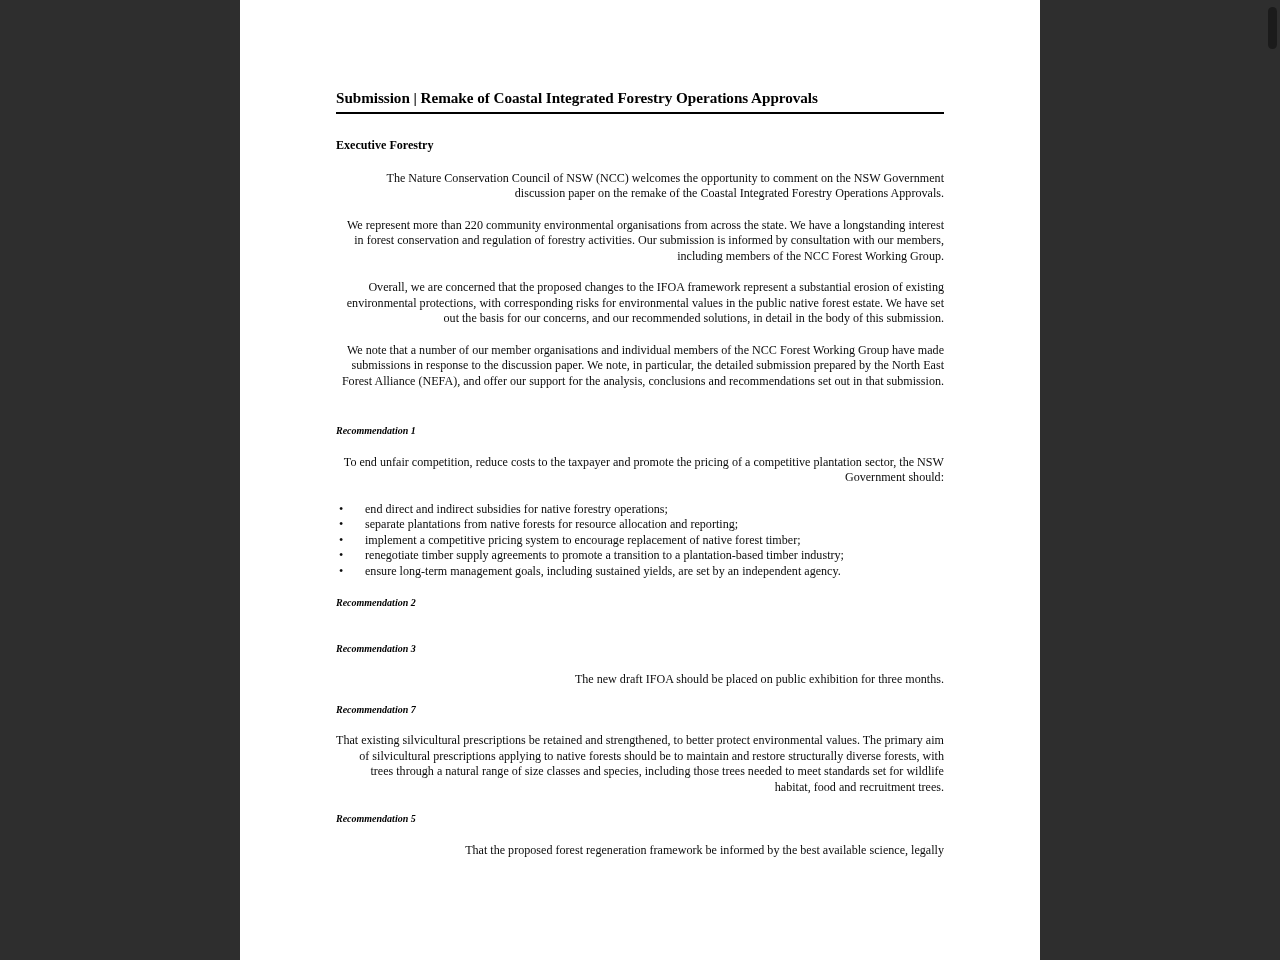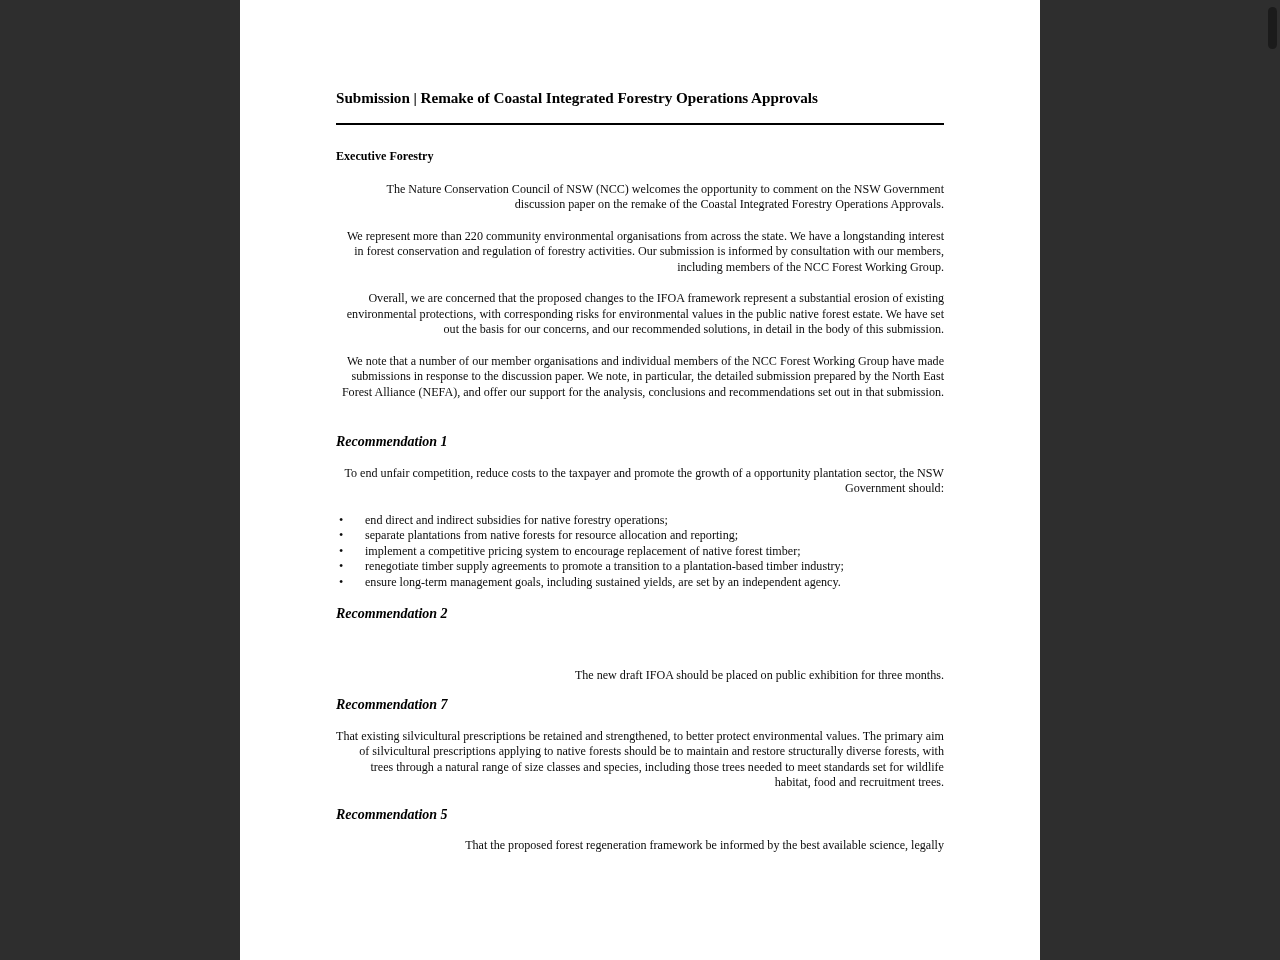--- a/index.html
+++ b/index.html
@@ -35,33 +35,33 @@
     top: 88px;
     width: 608px;
   }
   .doc-title {
     font-size: 15.2px;
     font-weight: bold;
     line-height: 19px;
     color: #000000;
     letter-spacing: -0.05px;
     margin: 0;
-    padding-bottom: 16px;
+    padding-bottom: 5px;
     border-bottom: 2.6px solid #000000;
     white-space: nowrap;
   }
   .h-section {
     font-size: 12.1px;
     font-weight: bold;
     line-height: 15.5px;
     color: #000000;
     margin: 0;
   }
   .h-rec {
-    font-size: 14px;
+    font-size: 10px;
     font-weight: bold;
     font-style: italic;
     line-height: 15.5px;
     color: #000000;
     margin: 0;
   }
   p.body {
     font-size: 12.1px;
     line-height: 15.5px;
     color: #0b0b0b;
@@ -141,41 +141,42 @@
 
       <div class="gap-17"></div>
 
 
       <div class="gap-17"></div>
 
       <h3 class="h-rec">Recommendation 1</h3>
 
       <div class="gap-16"></div>
 
-      <p class="body">To end unfair competition, reduce costs to the taxpayer and promote the growth of a opportunity plantation sector, the NSW Government should:</p>
+      <p class="body">To end unfair competition, reduce costs to the taxpayer and promote the pricing of a competitive plantation sector, the NSW Government should:</p>
 
       <div class="gap-16"></div>
 
       <ul class="bullets">
         <li><span class="dot">•</span><span>end direct and indirect subsidies for native forestry operations;</span></li>
         <li><span class="dot">•</span><span>separate plantations from native forests for resource allocation and reporting;</span></li>
         <li><span class="dot">•</span><span>implement a competitive pricing system to encourage replacement of native forest timber;</span></li>
         <li><span class="dot">•</span><span>renegotiate timber supply agreements to promote a transition to a plantation-based timber industry;</span></li>
         <li><span class="dot">•</span><span>ensure long-term management goals, including sustained yields, are set by an independent agency.</span></li>
       </ul>
 
       <div class="gap-16"></div>
 
       <h3 class="h-rec">Recommendation 2</h3>
 
       <div class="gap-16"></div>
 
 
       <div class="gap-14"></div>
 
+      <h3 class="h-rec">Recommendation 3</h3>
 
       <div class="gap-16"></div>
 
       <p class="body">The new draft IFOA should be placed on public exhibition for three months.</p>
 
       <div class="gap-14"></div>
 
       <h3 class="h-rec">Recommendation 7</h3>
 
       <div class="gap-16"></div>

